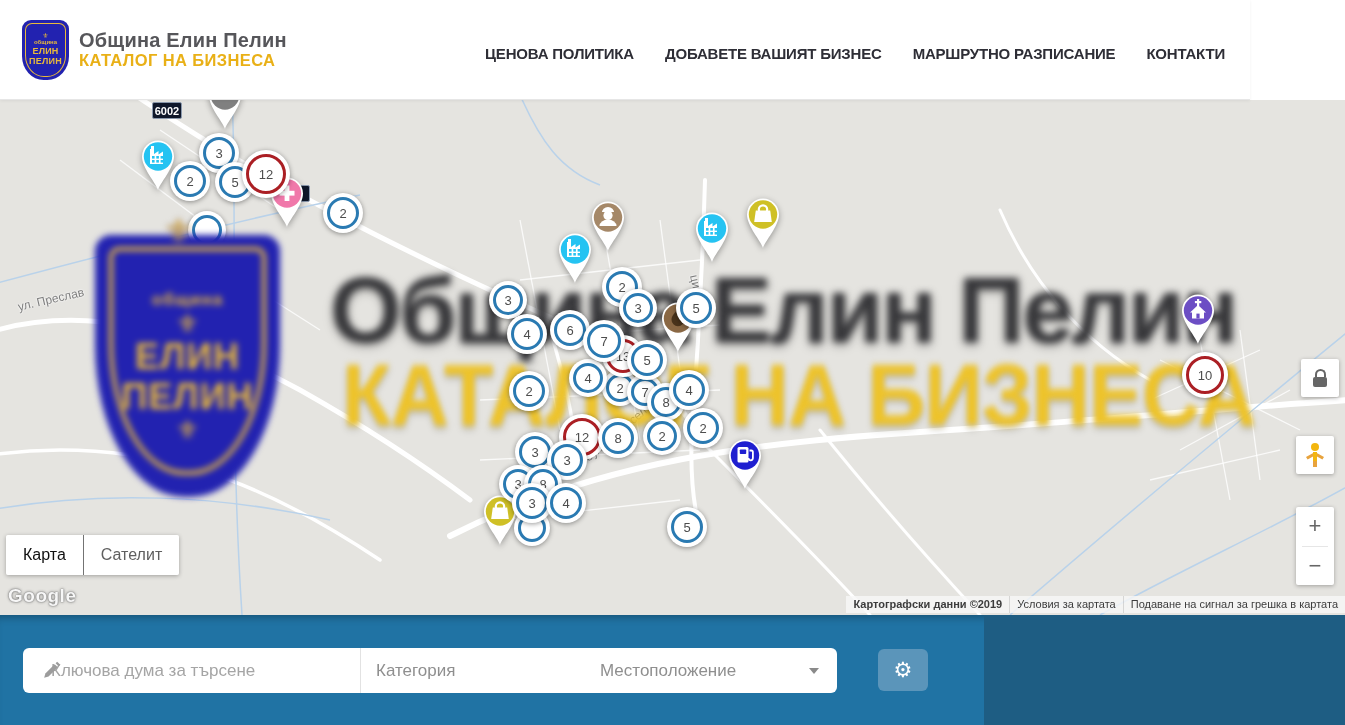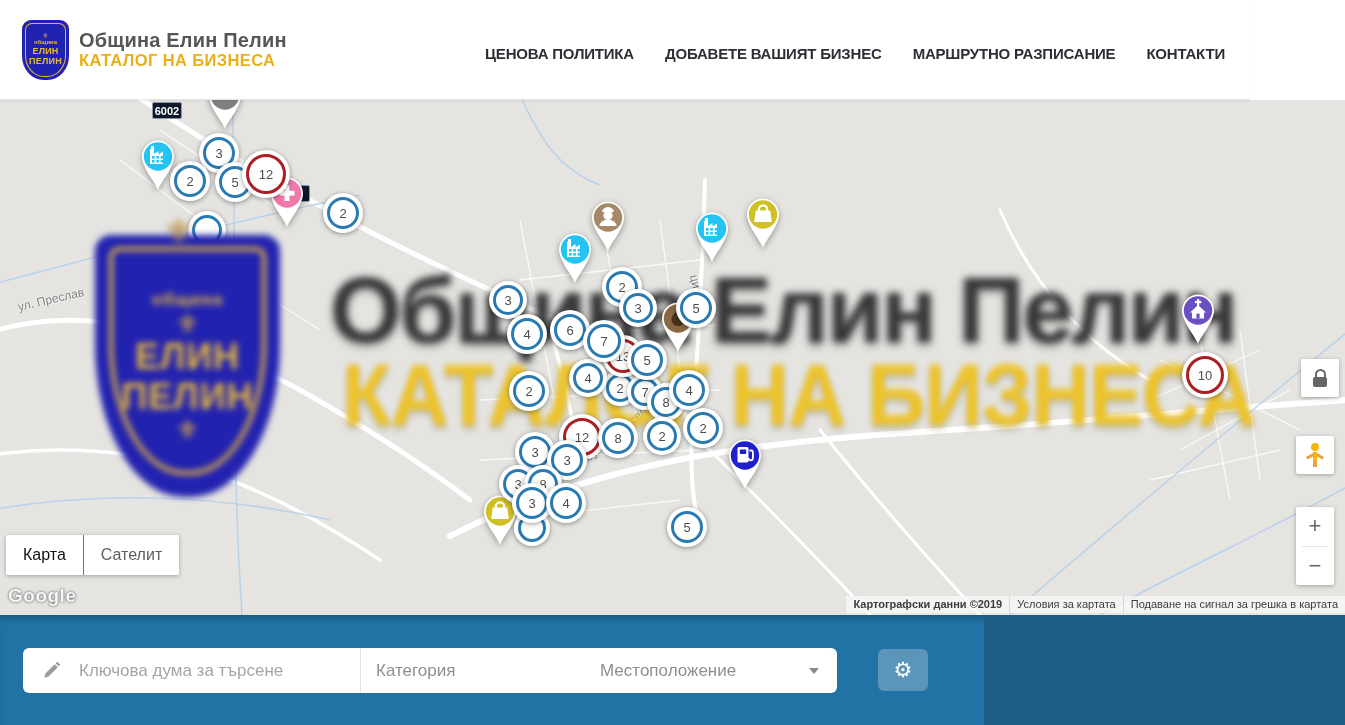--- a/index.html
+++ b/index.html
@@ -62,21 +62,21 @@
   .zoomctl { position:absolute; left:1296px; top:407px; width:38px; height:78px; background:#fff; box-shadow:0 1px 4px rgba(0,0,0,.3); border-radius:2px; z-index:10; display:flex; flex-direction:column; }
   .zoomctl .zbtn { flex:1; display:flex; align-items:center; justify-content:center; font-size:22px; color:#666; cursor:pointer; font-weight:500; }
   .zoomctl .zdiv { height:1px; background:#e6e6e6; margin:0 6px; }
 
   
   .searchbar { position:relative; width:1345px; height:110px; background:var(--bar-blue); box-shadow:inset 0 8px 9px -6px rgba(0,0,0,.3); z-index:40; }
   .searchbar .right-panel { position:absolute; left:984px; top:0; width:361px; height:110px; background:var(--bar-blue-dark); }
   .sb-box { position:absolute; top:33px; height:45px; background:#fff; border-radius:6px; display:flex; align-items:center; }
   .sb-box1 { left:23px; width:589px; }
   .kw-icon { position:absolute; left:18px; top:12px; }
-  .kw-input { border:none; outline:none; background:transparent; font-family:"Liberation Sans",sans-serif; font-size:17px; color:#404040; padding-left:56px; width:280px; }
+  .kw-input { border:none; outline:none; background:transparent; font-family:"Liberation Sans",sans-serif; font-size:17px; color:#404040; padding-left:28px; width:280px; }
   .kw-input::placeholder { color:#a5a5a5; }
   .sb-sep { position:absolute; left:337px; top:0; width:1px; height:45px; background:#e2e2e2; }
   .sel-label { font-size:17px; color:#8f8f8f; }
   .cat-sel { position:absolute; left:337px; top:0; width:252px; height:45px; display:flex; align-items:center; padding-left:16px; cursor:pointer; }
   .sb-box2 { left:584px; width:253px; padding-left:16px; cursor:pointer; }
   .chev { position:absolute; right:18px; top:20px; width:0; height:0; border-left:5px solid transparent; border-right:5px solid transparent; border-top:6px solid #8a8a8a; }
   .gear-btn { position:absolute; left:878px; top:34px; width:50px; height:42px; background:#5b95ba; border-radius:6px; color:#fff; font-size:21px; display:flex; align-items:center; justify-content:center; cursor:pointer; }
   .search-btn { position:absolute; left:1016px; top:35px; width:304px; height:42px; background:linear-gradient(#f3ca30,#ecbf24); border:none; border-bottom:2px solid #d9ad1c; border-radius:4px; display:flex; align-items:center; justify-content:center; gap:10px; cursor:pointer; }
   .search-btn .lbl { color:#fff; font-size:18px; font-weight:700; letter-spacing:.5px; transform:scaleX(.92); }
 </style>

